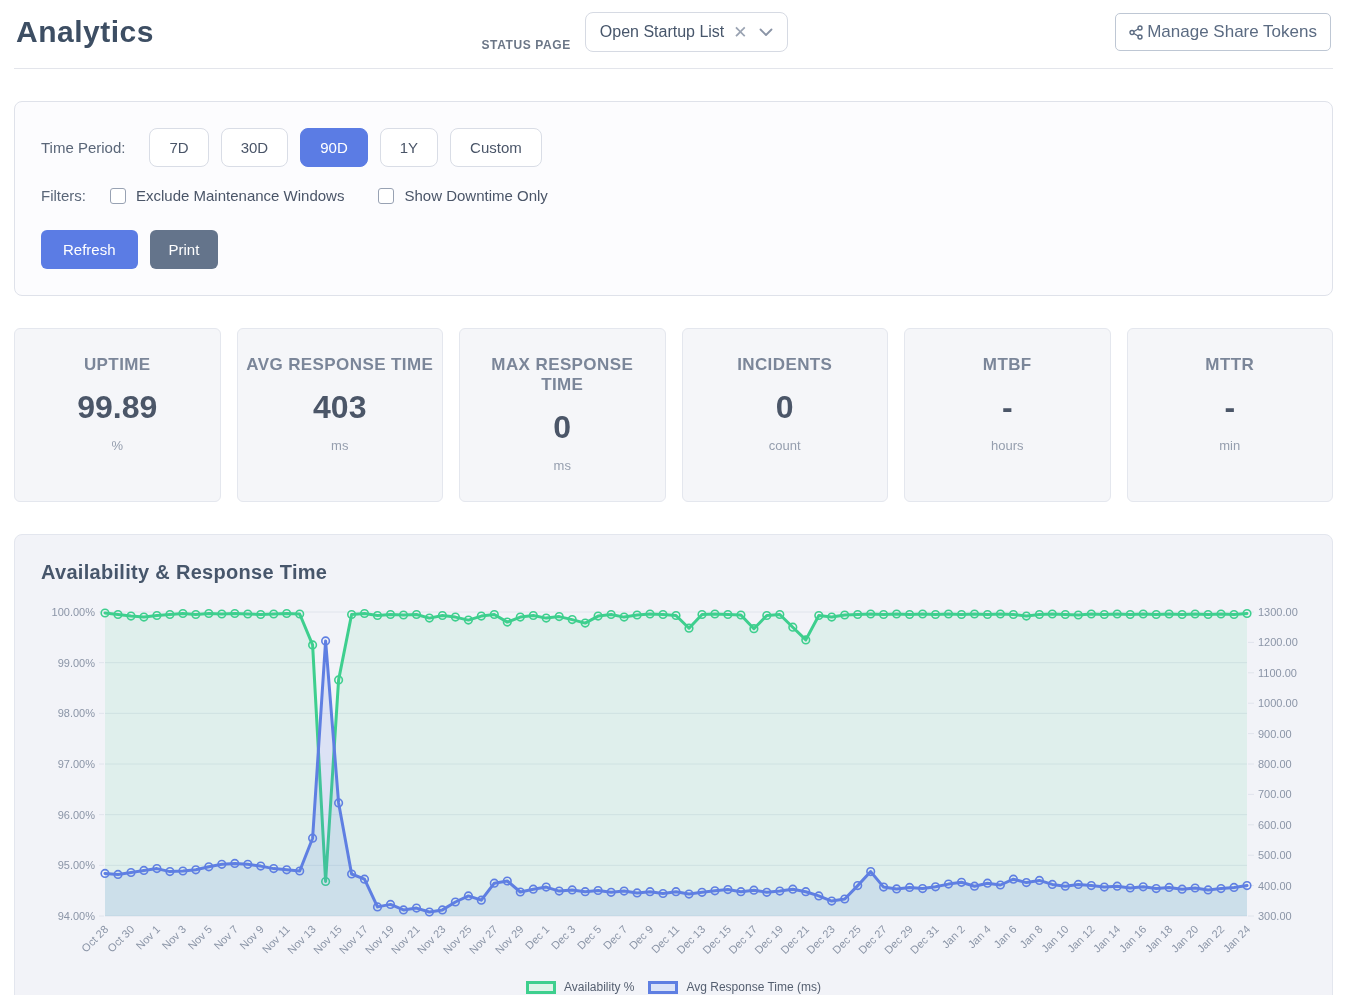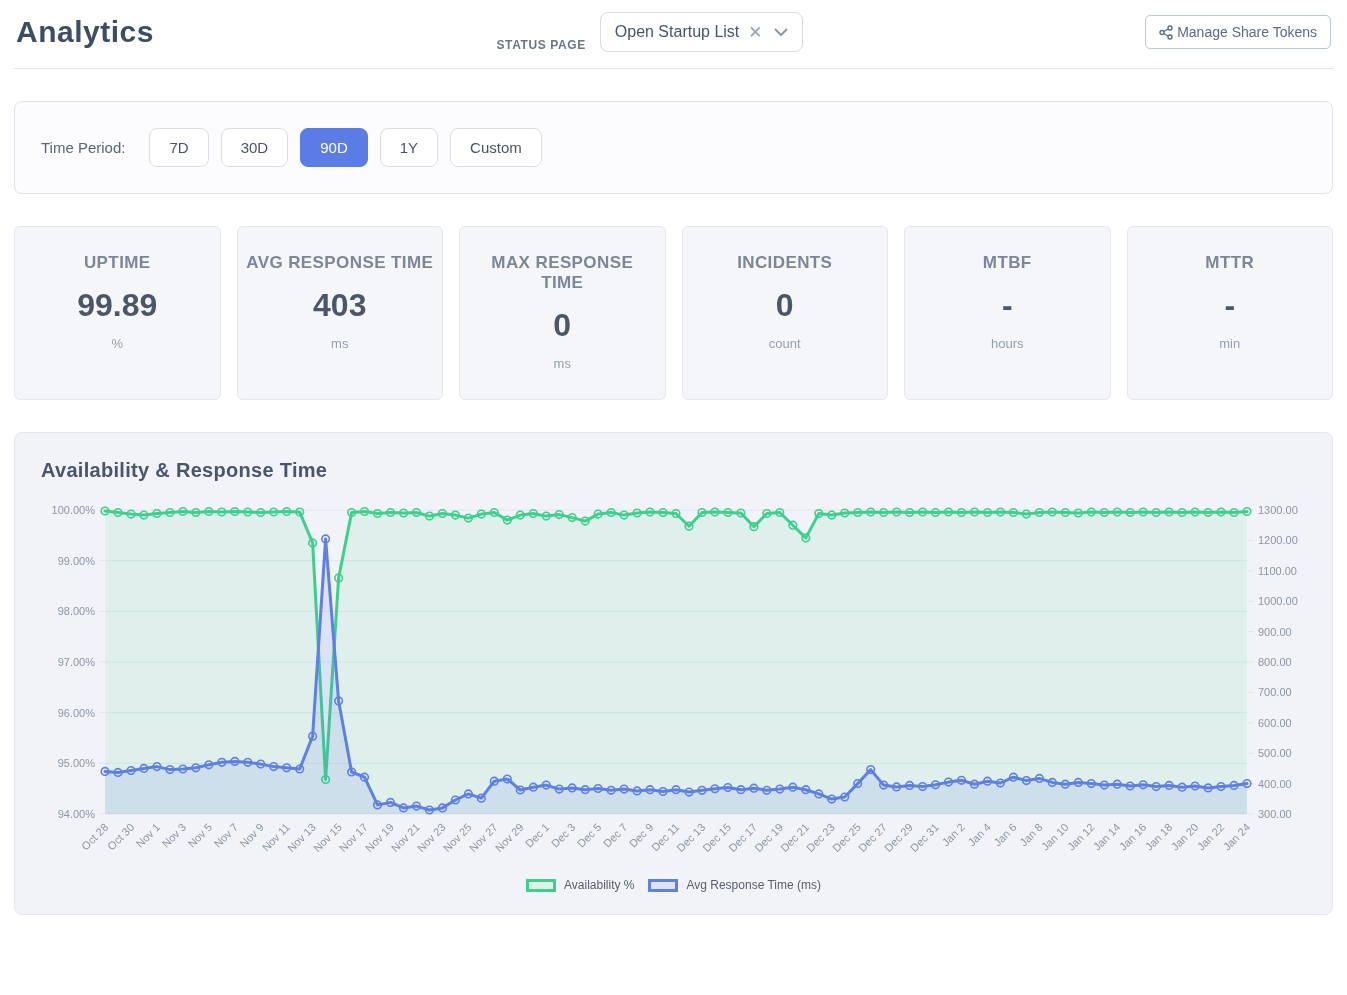--- a/index.html
+++ b/index.html
@@ -8,21 +8,21 @@
 
   
   header { display:flex; align-items:center; justify-content:space-between; padding:12px 2px 16px; border-bottom:1px solid #e3e5eb; }
   .app-title { font-size:30px; font-weight:700; color:#3d4e63; letter-spacing:0.5px; }
   .header-center { display:flex; align-items:flex-end; gap:14px; }
   .sp-label { font-size:12px; font-weight:700; color:#6b7687; letter-spacing:0.6px; }
   .sp-select { display:flex; align-items:center; gap:9px; background:#fff; border:1px solid #d6dae3; border-radius:8px; padding:10px 14px; cursor:pointer; }
   .sp-select .sp-value { font-size:16px; color:#47566b; }
   .sp-clear { color:#9aa3b2; font-size:17px; line-height:1; cursor:pointer; }
   .chev { display:inline-flex; margin-left:2px; }
-  .manage-btn { display:flex; align-items:center; gap:4px; background:#fff; border:1px solid #bec7d4; border-radius:5px; padding:8px 13px; font-size:14px; color:#5b6b82; font-family:inherit; cursor:pointer; }
+  .manage-btn { display:flex; align-items:center; gap:4px; background:#fff; border:1px solid #bec7d4; border-radius:5px; padding:8px 13px; font-size:17px; color:#5b6b82; font-family:inherit; cursor:pointer; }
 
   
   .panel { border:1px solid #dfe2ea; border-radius:8px; }
   .controls { margin-top:32px; padding:26px; background:#fcfcfe; }
   .row { display:flex; align-items:center; }
   .row-label { font-size:15px; color:#5a6678; margin-right:24px; }
   .periods { display:flex; gap:12px; }
   .period-btn { font-family:inherit; font-size:15px; color:#4a5568; background:#fff; border:1px solid #d9dde6; border-radius:8px; padding:10px 19px; cursor:pointer; }
   .period-btn.active { background:#5b7ce4; border-color:#5b7ce4; color:#fff; }
   .filters-row { margin-top:20px; gap:0; }
@@ -89,20 +89,37 @@
   <section class="panel controls">
     <div class="row">
       <span class="row-label">Time Period:</span>
       <div class="periods" id="periods">
           <button class="period-btn">7D</button>
           <button class="period-btn">30D</button>
           <button class="period-btn active">90D</button>
           <button class="period-btn">1Y</button>
           <button class="period-btn">Custom</button>
         </div>
+    </div>
+    <div class="row filters-row">
+      <span class="row-label">Filters:</span>
+      <div class="checkboxes" id="filter-checkboxes">
+          <label class="cb-item">
+            <span class="cb-box"></span>
+            <span class="cb-label">Exclude Maintenance Windows</span>
+          </label>
+          <label class="cb-item">
+            <span class="cb-box"></span>
+            <span class="cb-label">Show Downtime Only</span>
+          </label>
+        </div>
+    </div>
+    <div class="row actions">
+      <button class="btn btn-primary">Refresh</button>
+      <button class="btn btn-slate">Print</button>
     </div>
   </section>
 
   <section class="stats" id="stats-row">
       <div class="stat-card">
         <div class="stat-label">UPTIME</div>
         <div class="stat-value">99.89</div>
         <div class="stat-unit">%</div>
       </div>
       <div class="stat-card">

